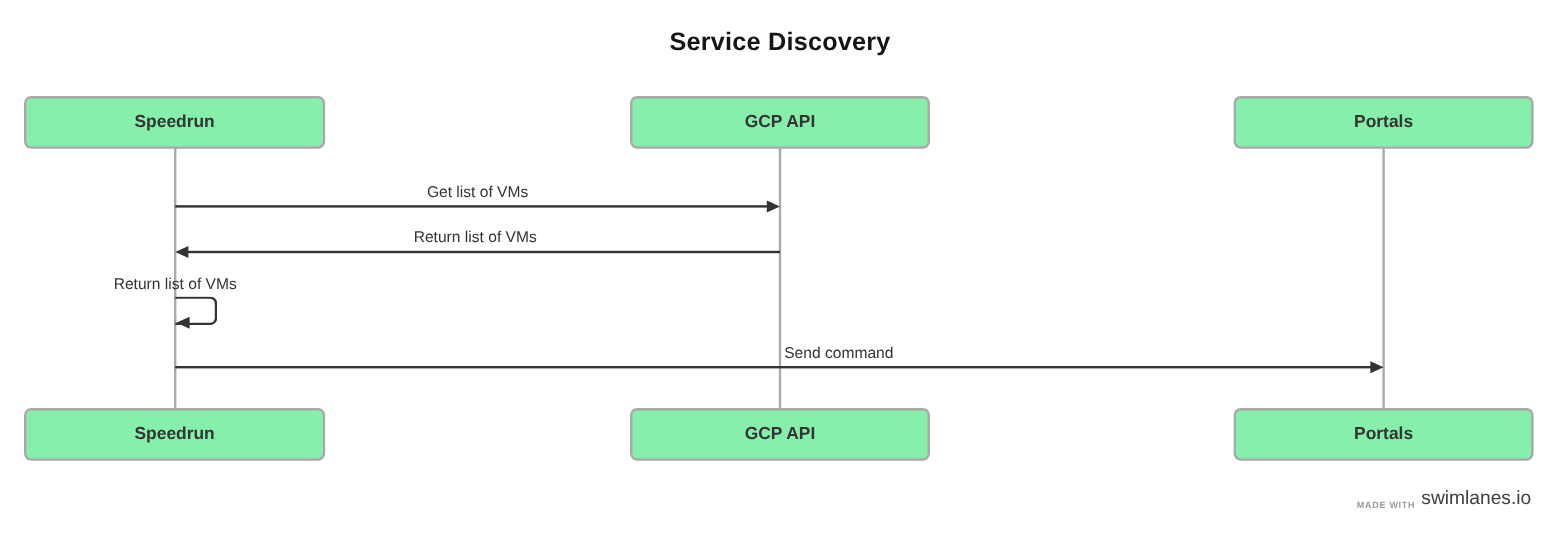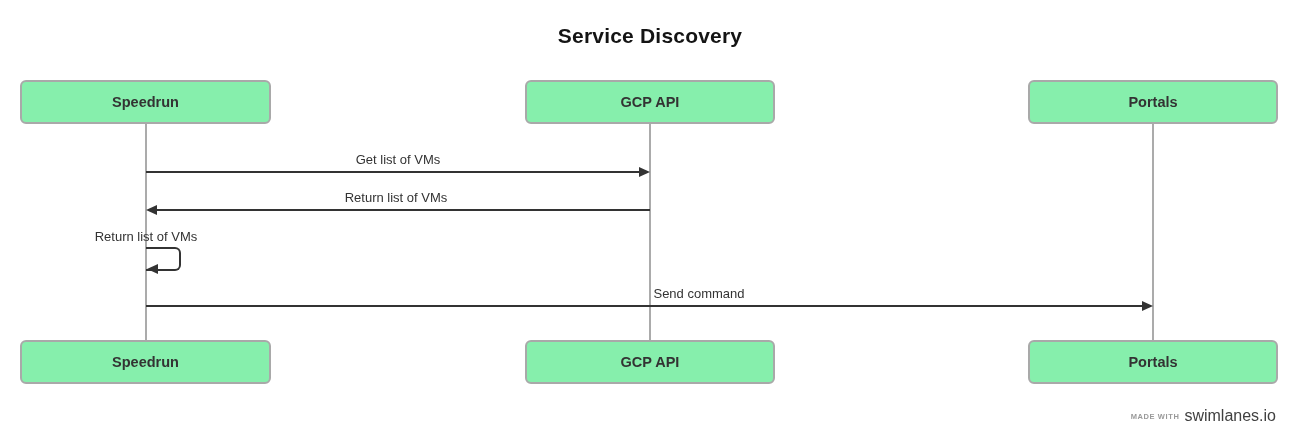--- a/index.html
+++ b/index.html
@@ -75,21 +75,21 @@
     height: 24px;
     border: 2px solid #333333;
     border-left: none;
     border-radius: 0 6px 6px 0;
   }
   .footer {
     position: absolute;
     right: 24px;
     top: 407px;
     display: flex;
-    align-items: center;
+    align-items: flex-end;
     gap: 5px;
     cursor: pointer;
   }
   .footer .made-with {
     font-size: 7.5px;
     font-weight: 700;
     letter-spacing: 0.6px;
     color: #9a9a9a;
     text-transform: uppercase;
   }

